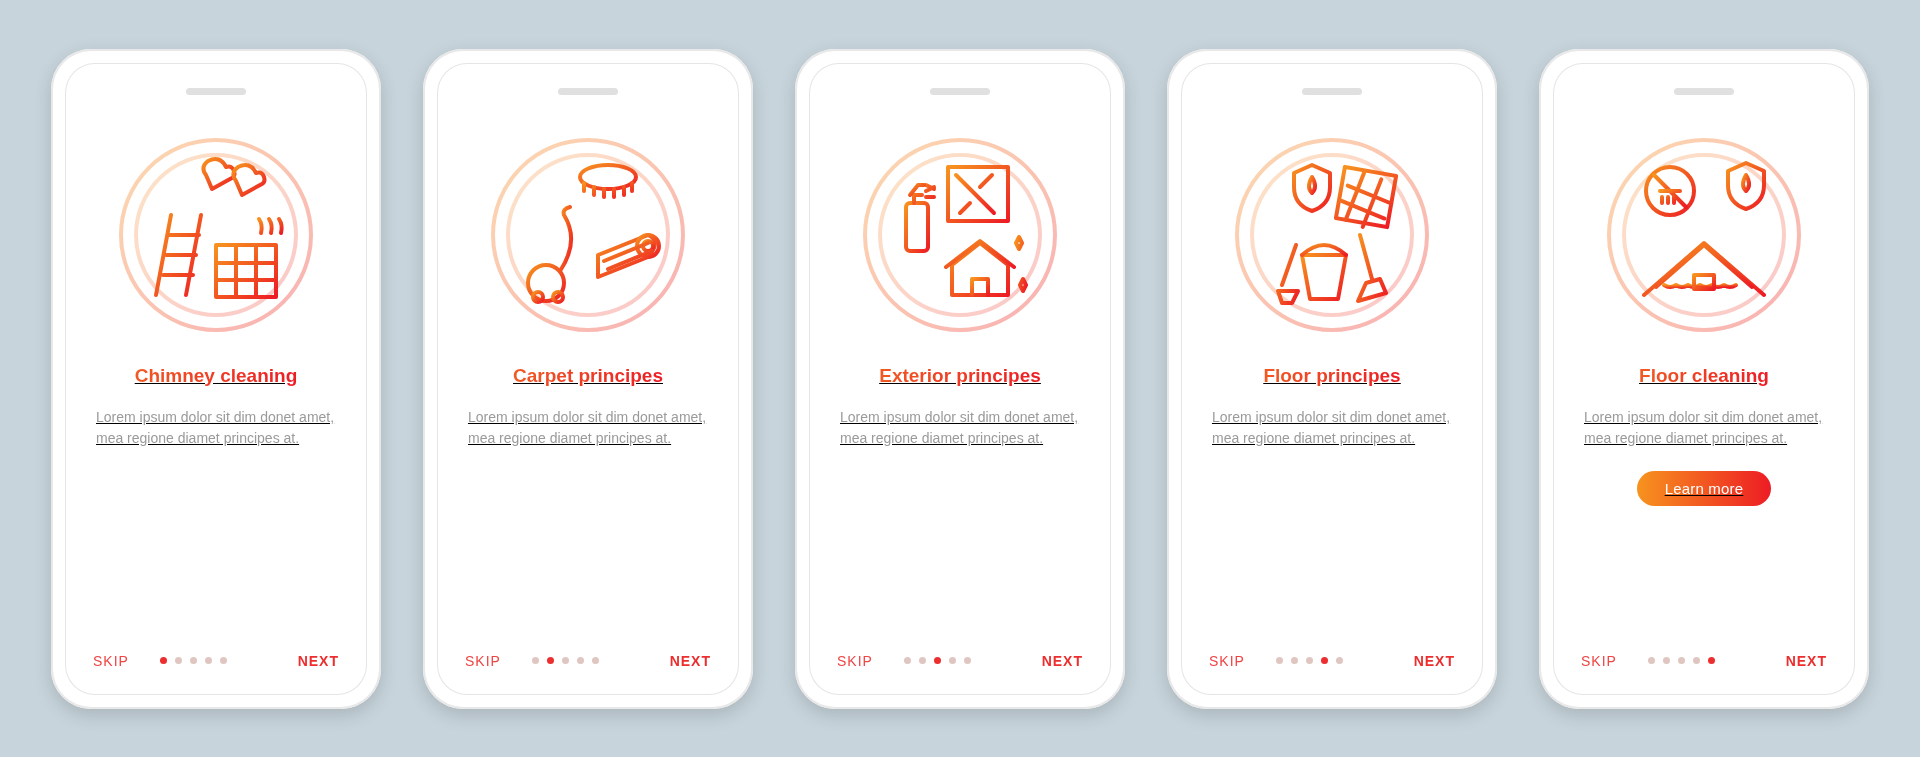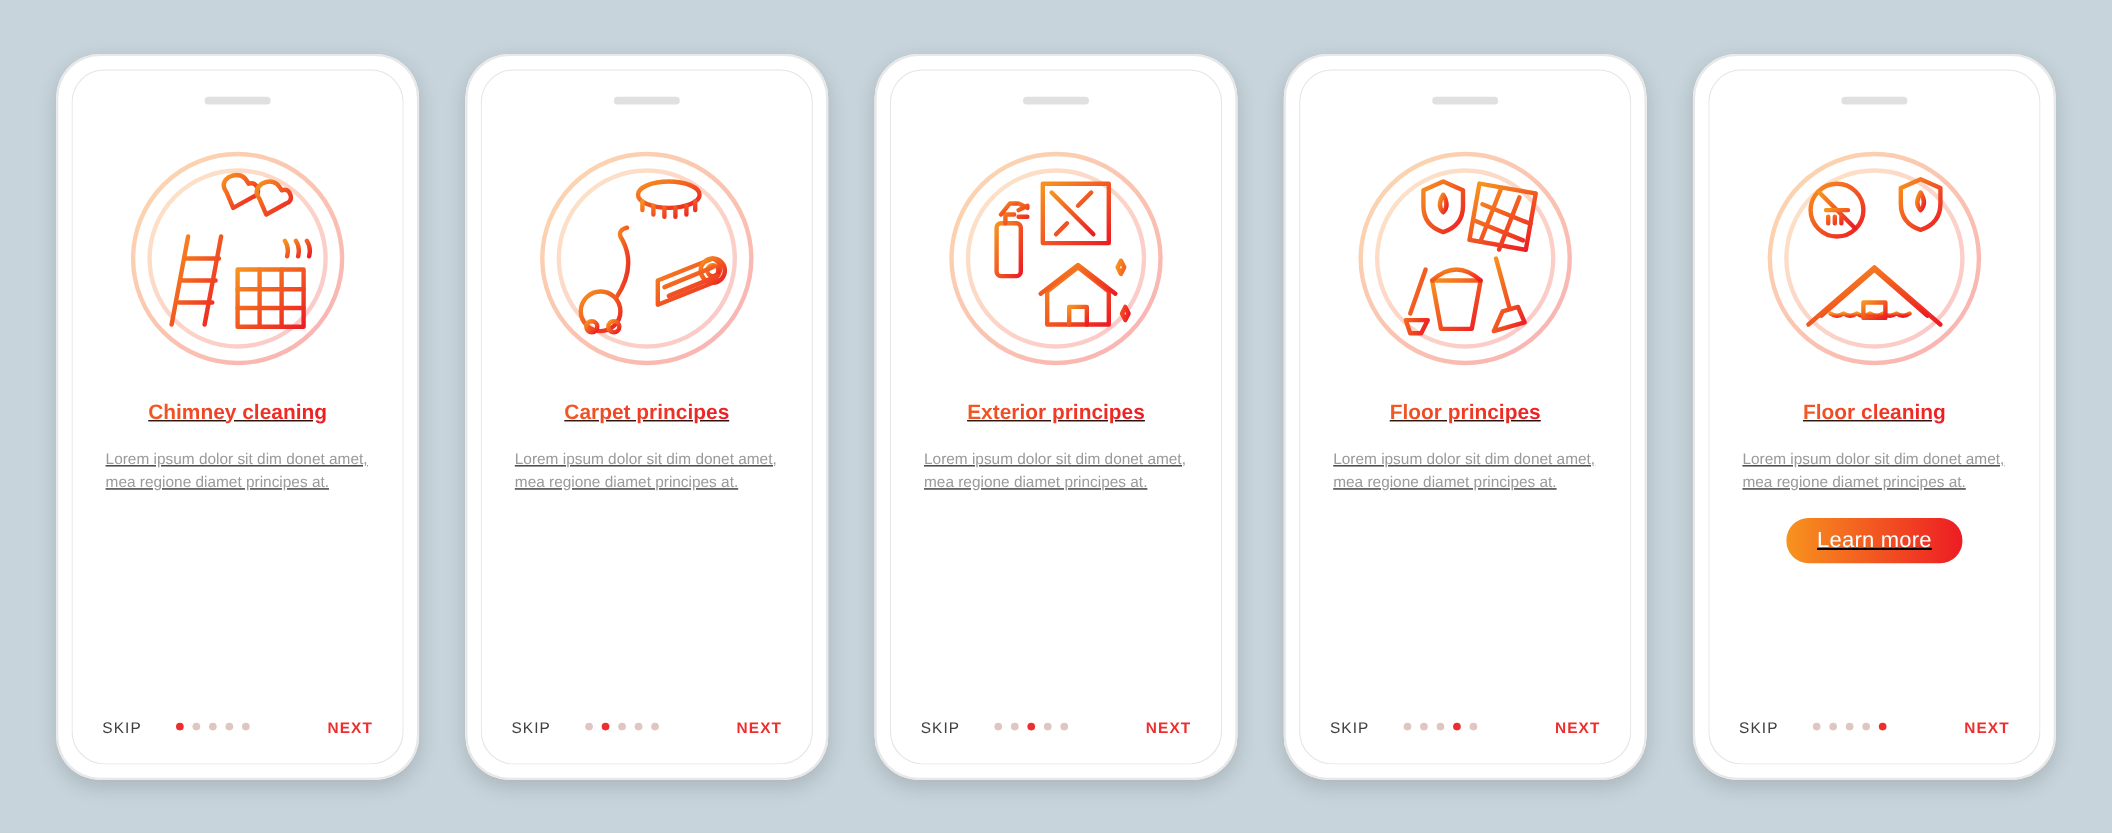--- a/index.html
+++ b/index.html
@@ -69,37 +69,37 @@
     color: #9a9a9a;
     line-height: 1.5;
     padding: 0 6px;
   }
   .cta {
     margin-top: 22px;
     padding: 9px 28px;
     border-radius: 20px;
     background: linear-gradient(90deg, #f7931e, #ed1c24);
     color: #fff;
-    font-size: 20px;
+    font-size: 15px;
     border: none;
     cursor: pointer;
     letter-spacing: .2px;
   }
   .nav {
     position: absolute;
     bottom: 26px;
     left: 28px;
     right: 28px;
     display: flex;
     justify-content: space-between;
     align-items: center;
     font-size: 14px;
     letter-spacing: 1px;
   }
-  .skip { color: #404040; cursor:pointer; }
+  .skip { color: #ef4444; cursor:pointer; }
   .next { color: #ed2e2e; font-weight: 600; cursor:pointer;padding-left:40px; }
   .dots { display:flex; gap:8px; }
   .dot {
     width: 7px; height: 7px; border-radius: 50%;
     background: #e0c6c0;
   }
   .dot.active { background: #ed2e2e; }
 </style>
 </head>
 <body>

